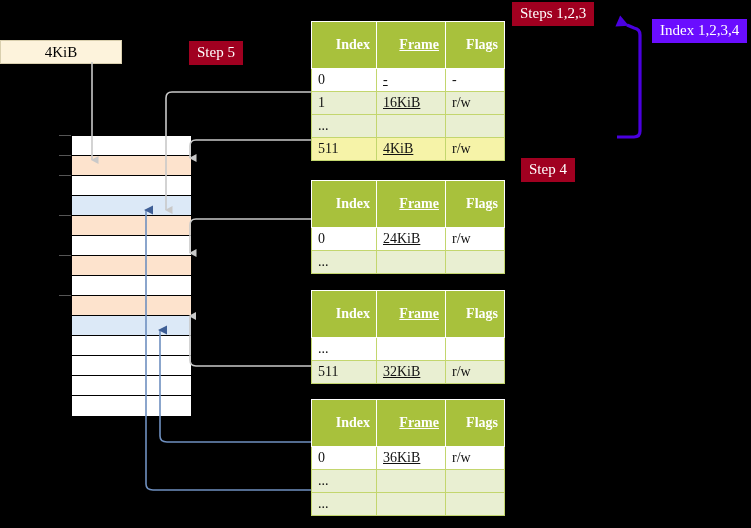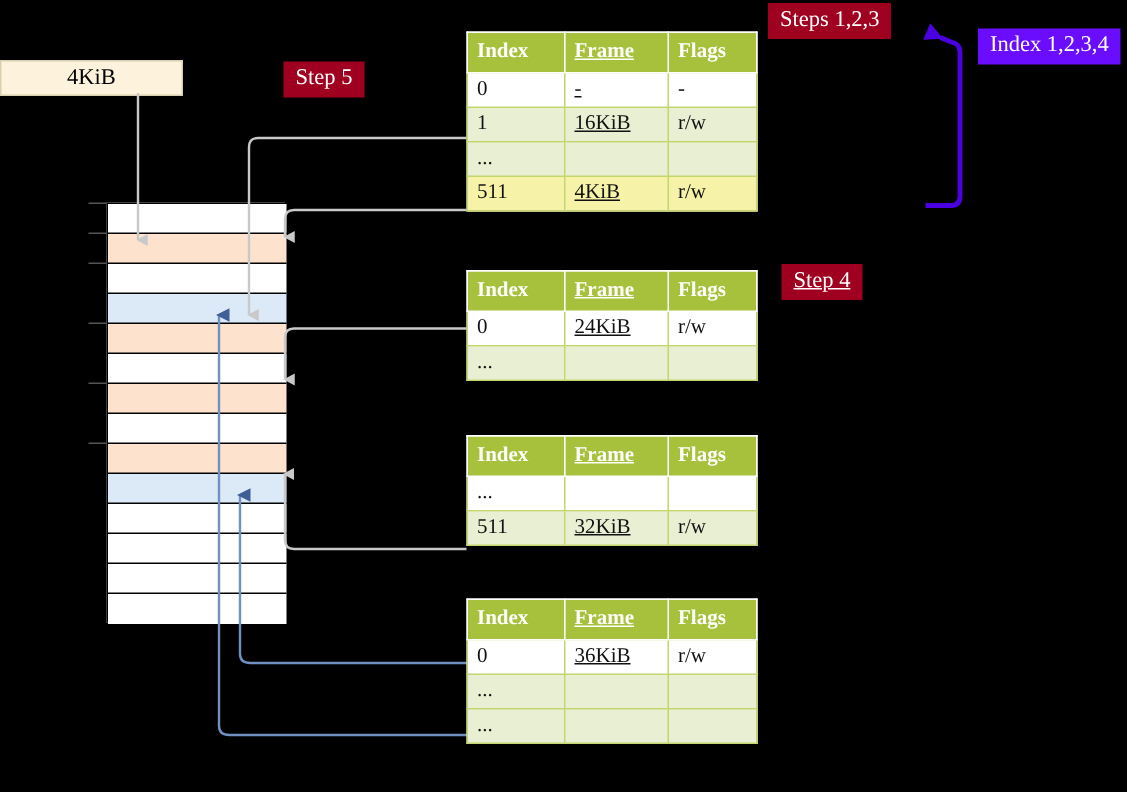--- a/index.html
+++ b/index.html
@@ -25,22 +25,22 @@
           border-bottom:1px solid #000;}
   .m-white{background:#ffffff;}
   .m-orange{background:#fde3cd;}
   .m-blue{background:#dce9f7;}
   .tick{position:absolute;height:1px;background:#555;width:12px;left:59px;}
 
   
   .ptable{position:absolute;border-collapse:collapse;background:#fff;
           font-size:14px;font-family:"Liberation Serif",serif;
           border:1px solid #9bbb20;}
-  .ptable th{background:#a8c13c;color:#fff;font-weight:bold;text-align:left;
-             padding:5px 6px;border:1px solid #ffffff;font-size:14px;}
+  .ptable th{background:#a8c13c;color:#fff;font-weight:bold;text-align:right;
+             padding:15px 6px;border:1px solid #ffffff;font-size:14px;}
   .ptable td{padding:3px 6px;border:1px solid #c3d66e;height:14px;
              color:#111;font-size:14px;}
   .row-white td{background:#ffffff;}
   .row-tint td{background:#e9efd2;}
   .row-hl td{background:#f6f3a8;}
   .c-idx{width:52px;}
   .c-frm{width:56px;text-decoration:underline;}
   .c-flg{width:46px;}
 
   
@@ -61,21 +61,21 @@
   </div>
 
   <div class="badge badge-red" style="left:512px;top:2px;">
     <span>Steps 1,2,3</span>
   </div>
 
   <div class="badge badge-blue" style="left:652px;top:19px;">
     <span>Index 1,2,3,4</span>
   </div>
 
-  <div class="badge badge-red" style="left:521px;top:176px;text-decoration:underline;">
+  <div class="badge badge-red" style="left:521px;top:158px;">
     <span>Step 4</span>
   </div>
 
   <div class="memgrid" id="memgrid">
       <div class="memrow m-white" style="top: 0px; height: 20px;"></div>
       <div class="memrow m-orange" style="top: 20px; height: 20px;"></div>
       <div class="memrow m-white" style="top: 40px; height: 20px;"></div>
       <div class="memrow m-blue" style="top: 60px; height: 20px;"></div>
       <div class="memrow m-orange" style="top: 80px; height: 20px;"></div>
       <div class="memrow m-white" style="top: 100px; height: 20px;"></div>

